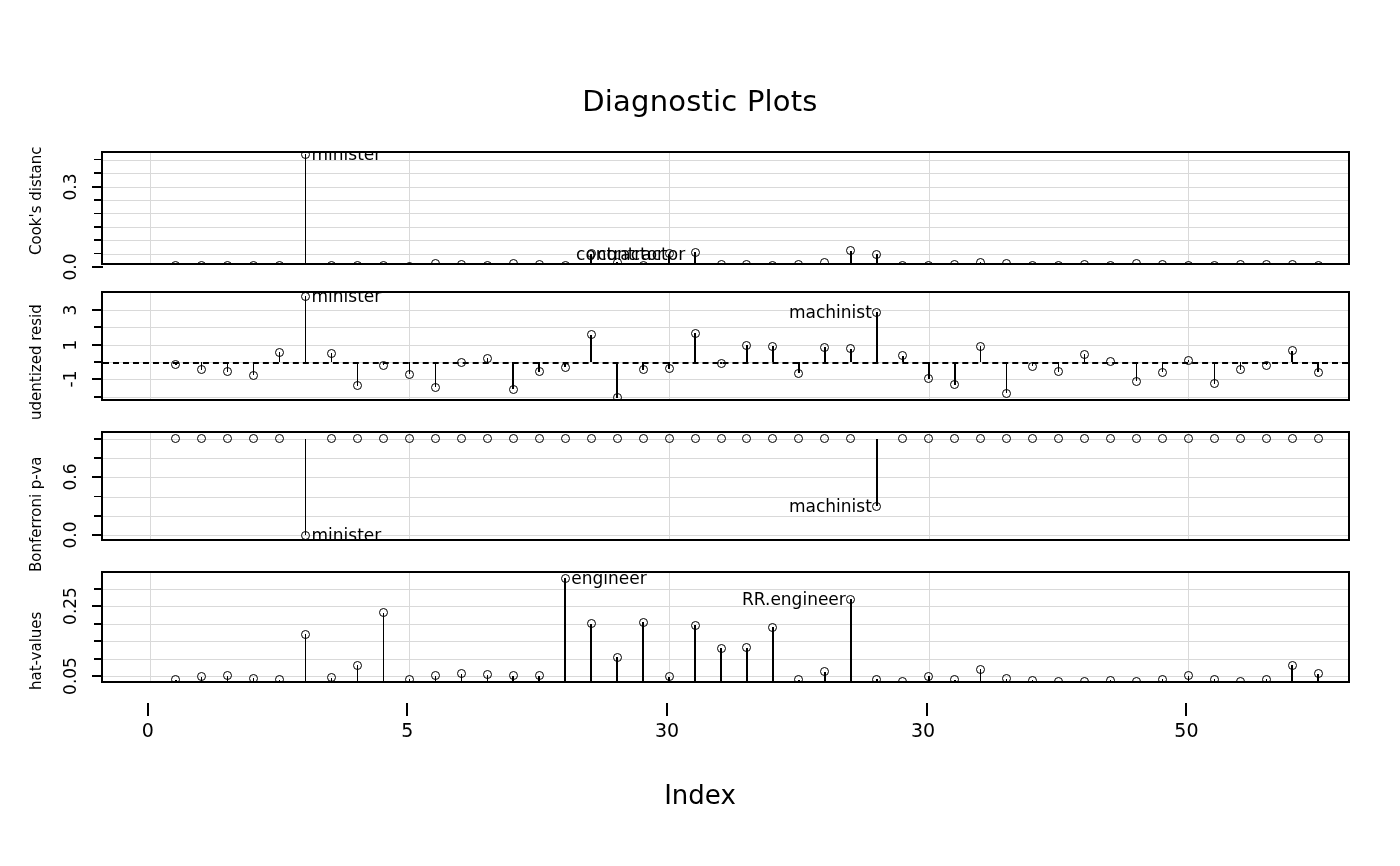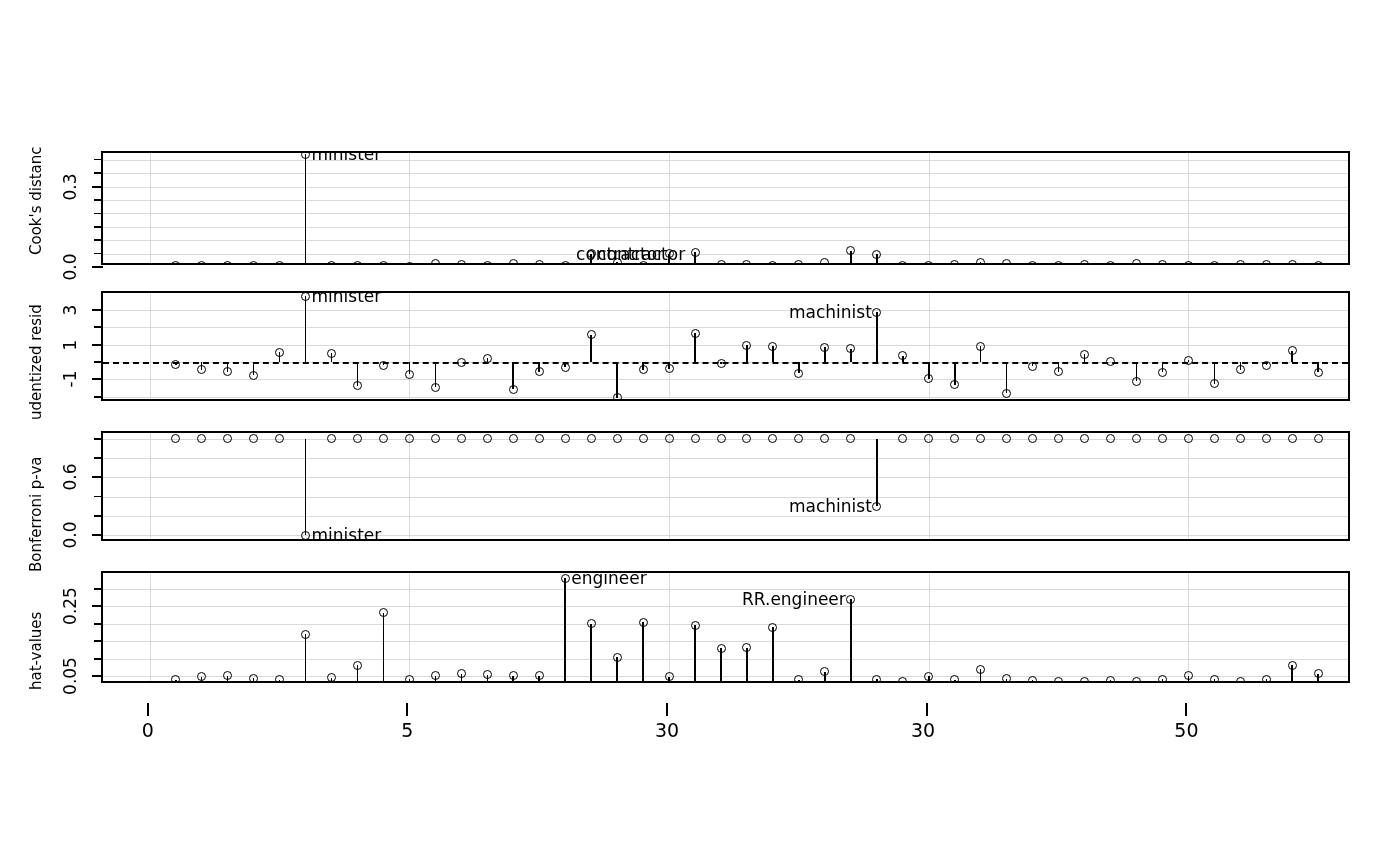--- a/index.html
+++ b/index.html
@@ -133,20 +133,21 @@
     color: #000;
     transform: translateX(-50%);
     white-space: nowrap;
   }
 </style>
 </head>
 <body>
 
 <div id="root">
 
+  <div id="plot-title">Diagnostic Plots</div>
 
   <div id="panels-container">
       <div class="ylabel" style="left: 27px; top: 255px;">Cook's distanc</div>
       <div class="ylabel" style="left: 27px; top: 420px;">udentized resid</div>
       <div class="ylabel" style="left: 27px; top: 572px;">Bonferroni p-va</div>
       <div class="ylabel" style="left: 27px; top: 690px;">hat-values</div>
       <div class="panel" style="left: 101px; top: 151px; width: 1249px; height: 114px;">
         <div class="panel-inner">
           <div class="grid-h" style="top: 33.5294px;"></div>
           <div class="grid-h" style="top: 100.588px;"></div>
@@ -536,14 +537,15 @@
       <div class="xtick" style="left: 306.407px;"></div>
       <div class="xtick-lab" style="left: 306.407px;">5</div>
       <div class="xtick" style="left: 566.075px;"></div>
       <div class="xtick-lab" style="left: 566.075px;">30</div>
       <div class="xtick" style="left: 825.742px;"></div>
       <div class="xtick-lab" style="left: 822px;">30</div>
       <div class="xtick" style="left: 1085.41px;"></div>
       <div class="xtick-lab" style="left: 1085.41px;">50</div>
     </div>
 
+  <div id="xlabel">Index</div>
 
 </div>
 
 </body></html>

